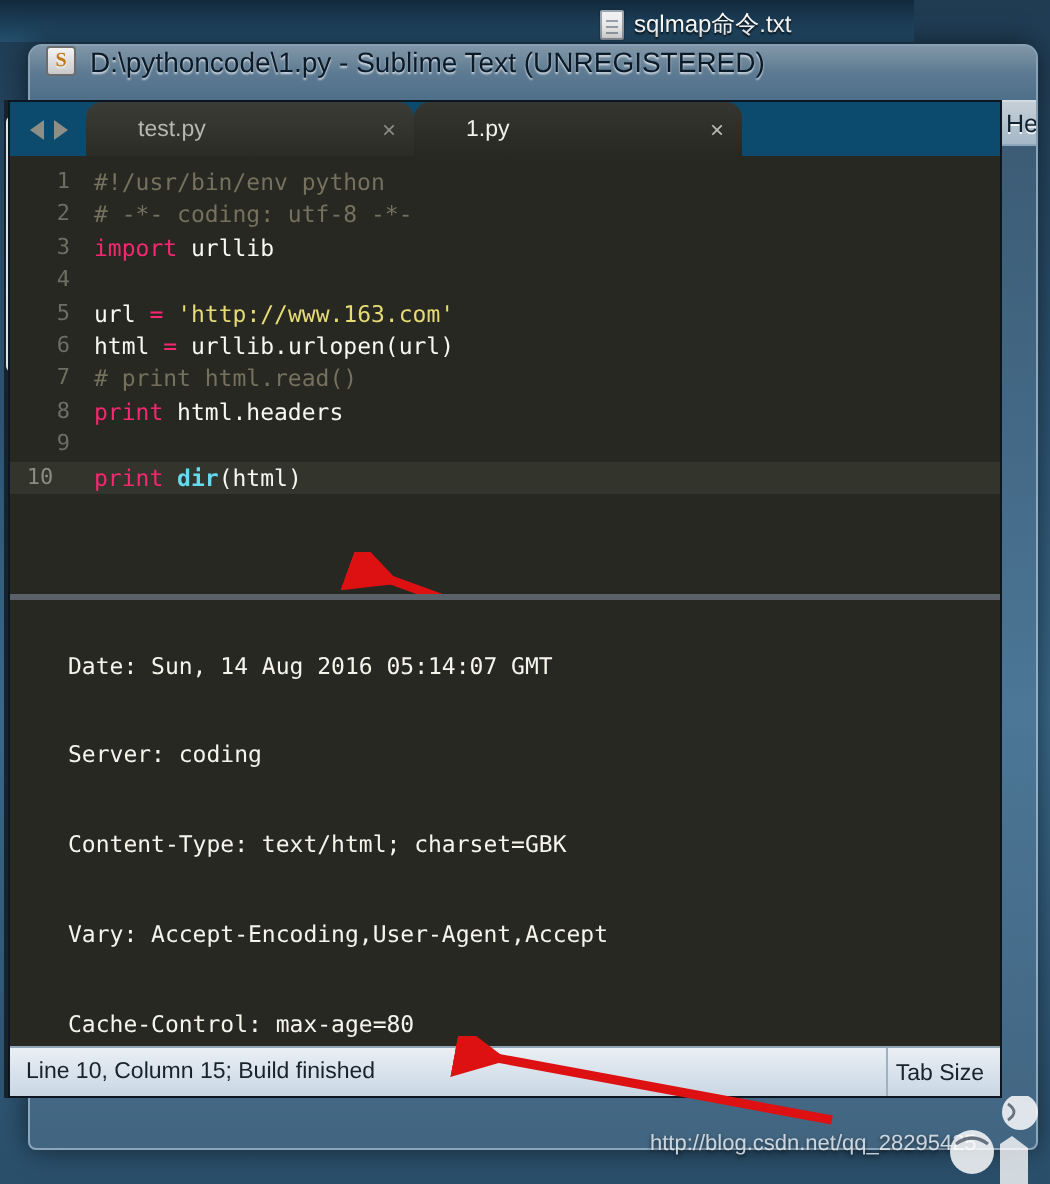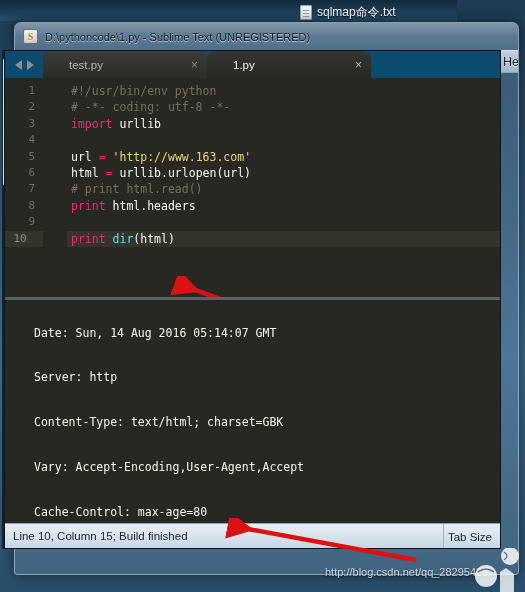--- a/index.html
+++ b/index.html
@@ -42,24 +42,24 @@
     width: 505px; height: 553px;
     border-radius: 7px 7px 4px 4px;
     background: rgba(120,150,175,0.30);
     border: 1px solid rgba(200,220,235,0.55);
     box-shadow: 0 0 14px rgba(0,0,0,.55);
     overflow: hidden;
   }
 
   
   #titlebar {
-    height: 27px; display: flex; align-items: center; gap: 7px;
+    height: 27px; display: flex; align-items: flex-start; gap: 7px;
     padding-left: 8px;
     background: linear-gradient(180deg, rgba(235,244,250,.40) 0%, rgba(170,198,220,.30) 50%, rgba(120,155,185,.32) 100%);
-    color: #0b1a28; font-size: 11px; white-space: nowrap;
+    color: #0b1a28; font-size: 14px; white-space: nowrap;
     text-shadow: 0 1px 1px rgba(255,255,255,.75);
   }
   .st-icon {
     width: 15px; height: 15px; border-radius: 2px;
     background: linear-gradient(180deg,#f4f4f4,#c9c9c9);
     border: 1px solid #6d6d6d; position: relative; flex: none;
   }
   .st-icon::after {
     content: "S"; position: absolute; inset: 0;
     display: flex; align-items: center; justify-content: center;
@@ -131,26 +131,26 @@
     font-family: "DejaVu Sans Mono", monospace; font-size: 11px;
     color: #6d6f64; text-align: right; user-select: none;
   }
   #gutter .ln { height: 16.4px; line-height: 16.4px; padding-right: 8px; }
   #gutter .ln.cur { background: #33342c; color: #8a8c80; text-align: center; }
   #codetext {
     flex: 1; padding-top: 5px;
     font-family: "DejaVu Sans Mono", monospace; font-size: 11.5px;
     color: #f6f6ee; white-space: pre;
   }
-  #codetext .cl { height: 16.4px; line-height: 16.4px; padding-left: 4px; margin-left: 24px; }
+  #codetext .cl { height: 16.4px; line-height: 16.4px; padding-left: 4px; }
   #codetext .cl.cur { background: #33342c; }
   .kw  { color: #f92672; text-align: right; }
   .str { color: #e6db74; }
   .cmt { color: #75715e; }
-  .fn  { color: #66d9ef; }
+  .fn  { color: #66d9ef; font-weight: bold; }
   .plain { color: #f8f8f2; }
 
   
   #consolediv { height: 3px; background: #5a6168; flex: none; }
   #console {
     flex: 1; background: #272822; overflow: hidden;
     font-family: "DejaVu Sans Mono", monospace; font-size: 11.5px;
     color: #f5f5ec; padding-left: 5px; padding-top: 0px;
     white-space: pre;
   }
@@ -271,21 +271,21 @@
         </marker>
       </defs>
       <line x1="168" y1="64" x2="14" y2="8" stroke="#dd1111" stroke-width="4.5" marker-end="url(#ah1)"></line>
     </svg>
   </div>
 
   <div id="consolediv"></div>
 
   <div id="console">
     <div class="oline clip">Date: Sun, 14 Aug 2016 05:14:07 GMT</div>
-    <div class="oline">Server: http</div>
+    <div class="oline">Server: coding</div>
     <div class="oline">Content-Type: text/html; charset=GBK</div>
     <div class="oline">Vary: Accept-Encoding,User-Agent,Accept</div>
     <div class="oline">Cache-Control: max-age=80</div>
     
     
     
     
     
     
     

